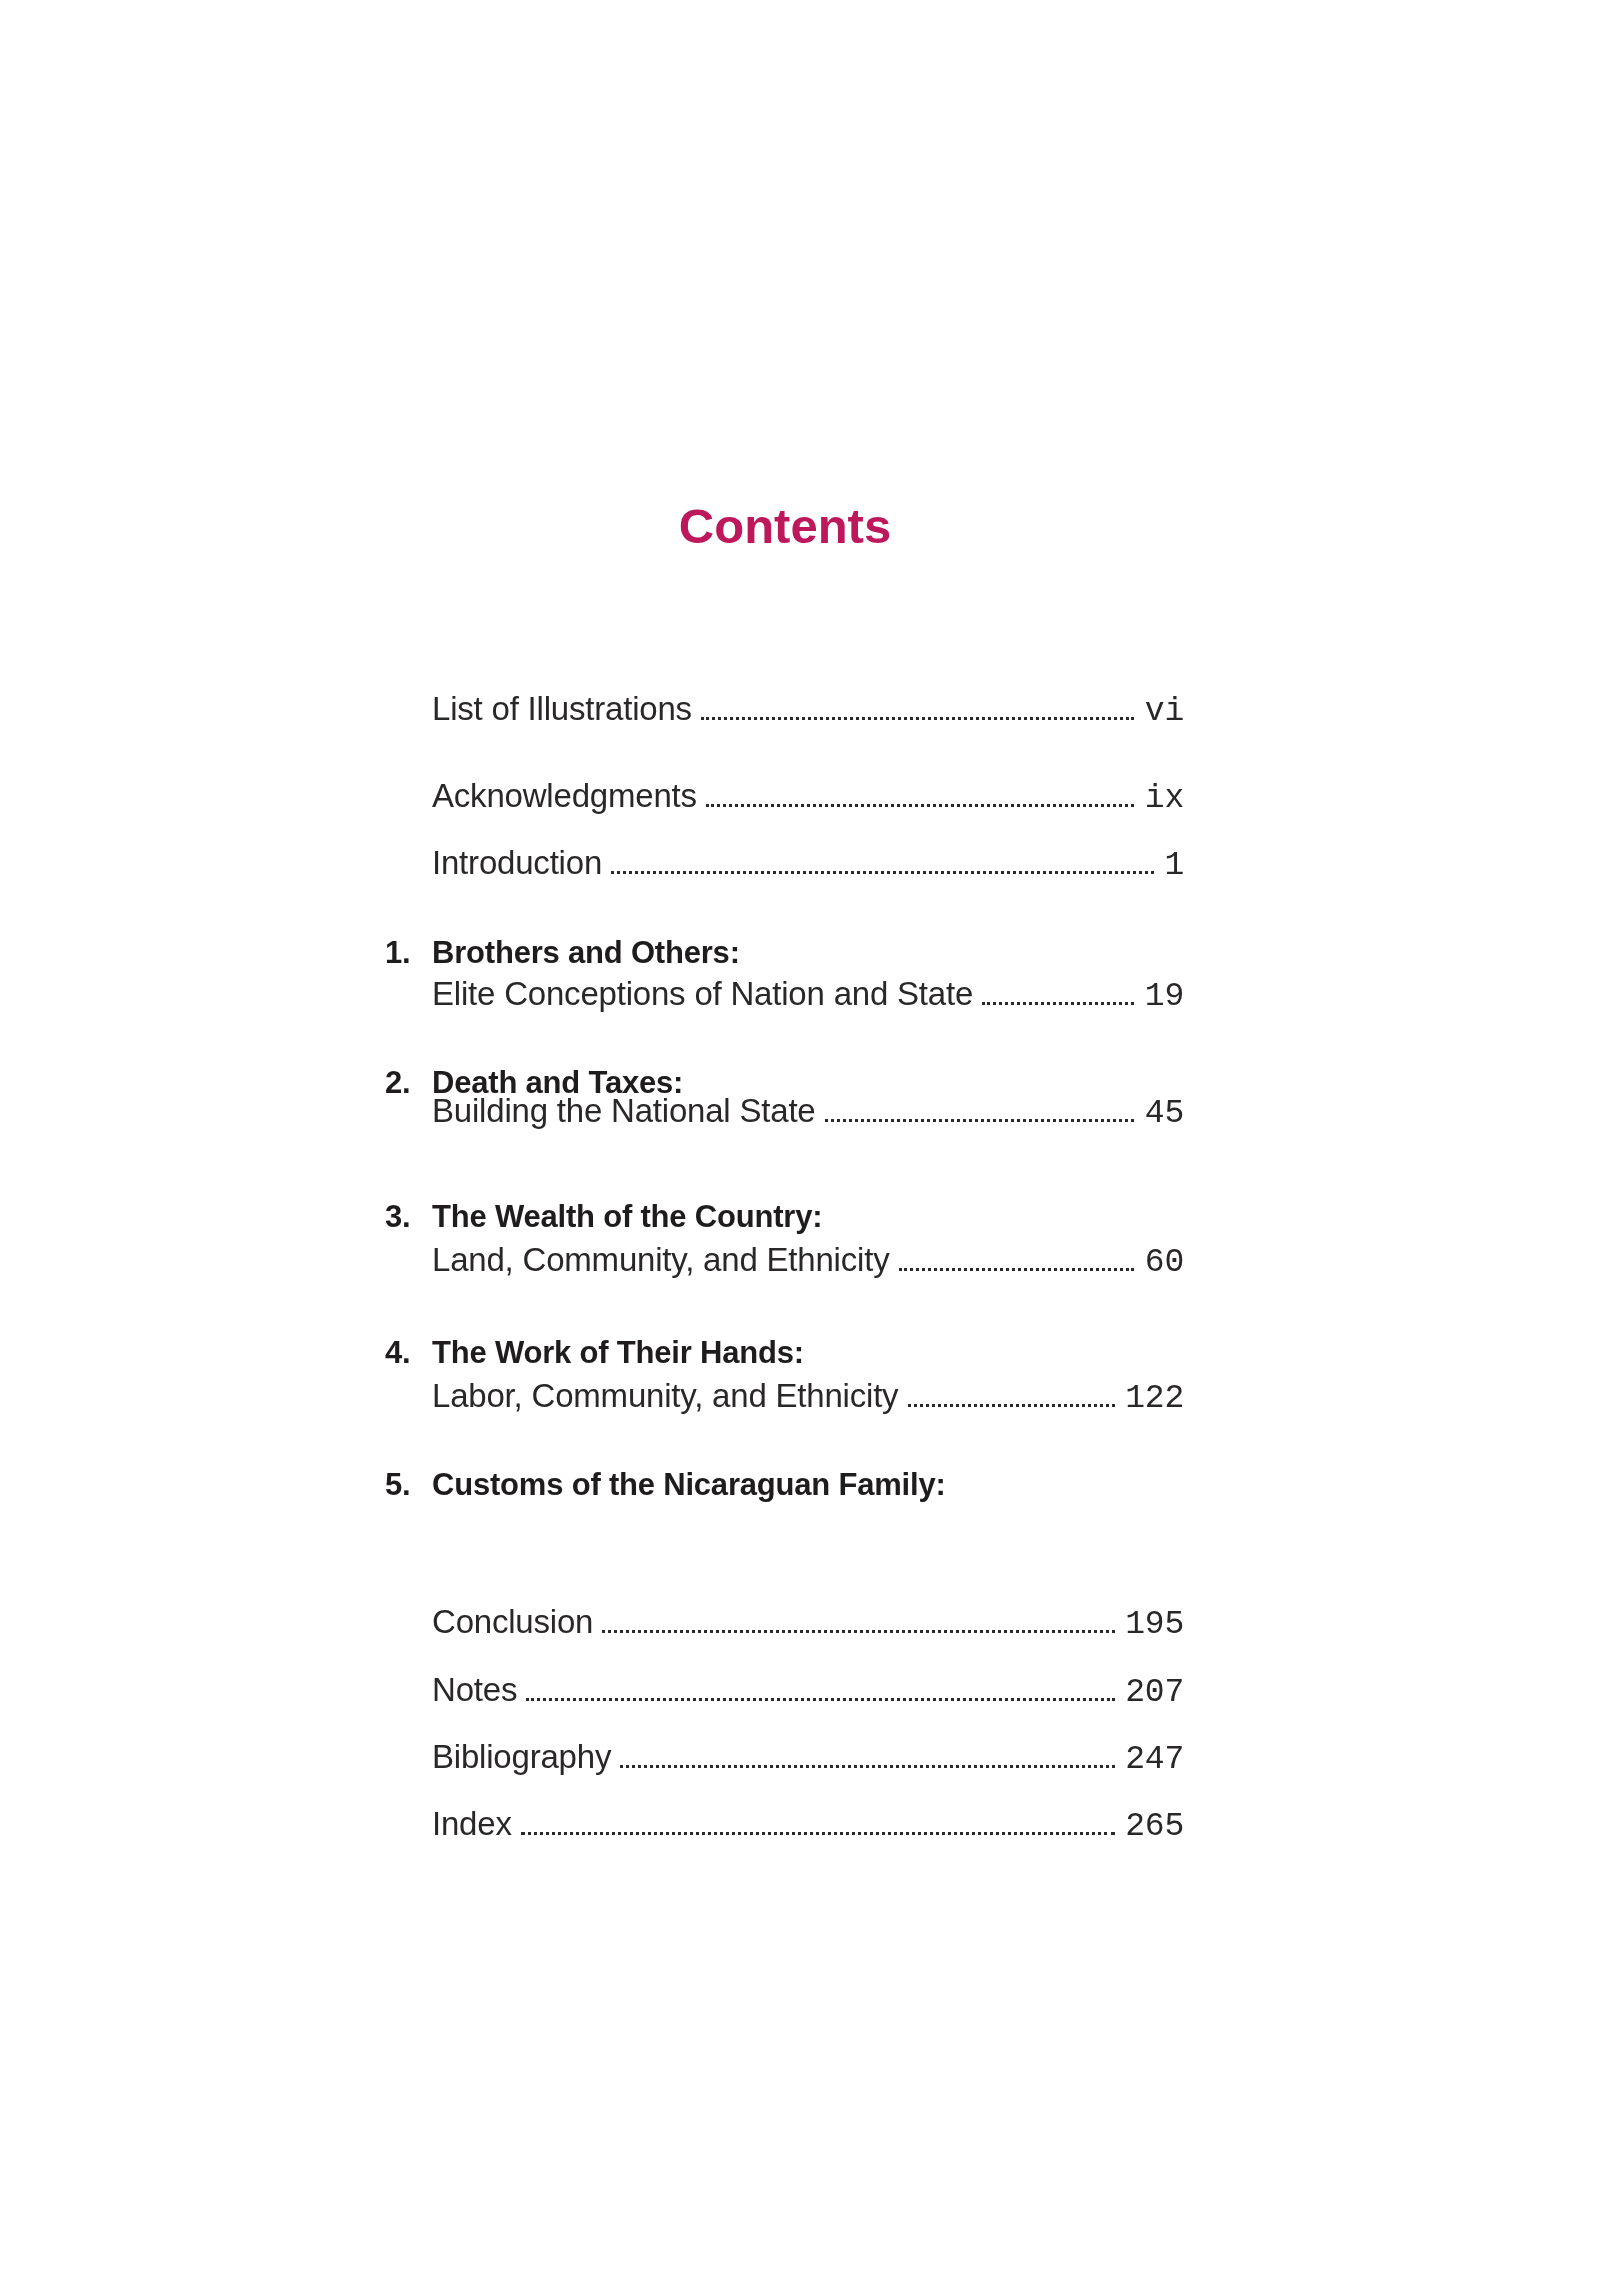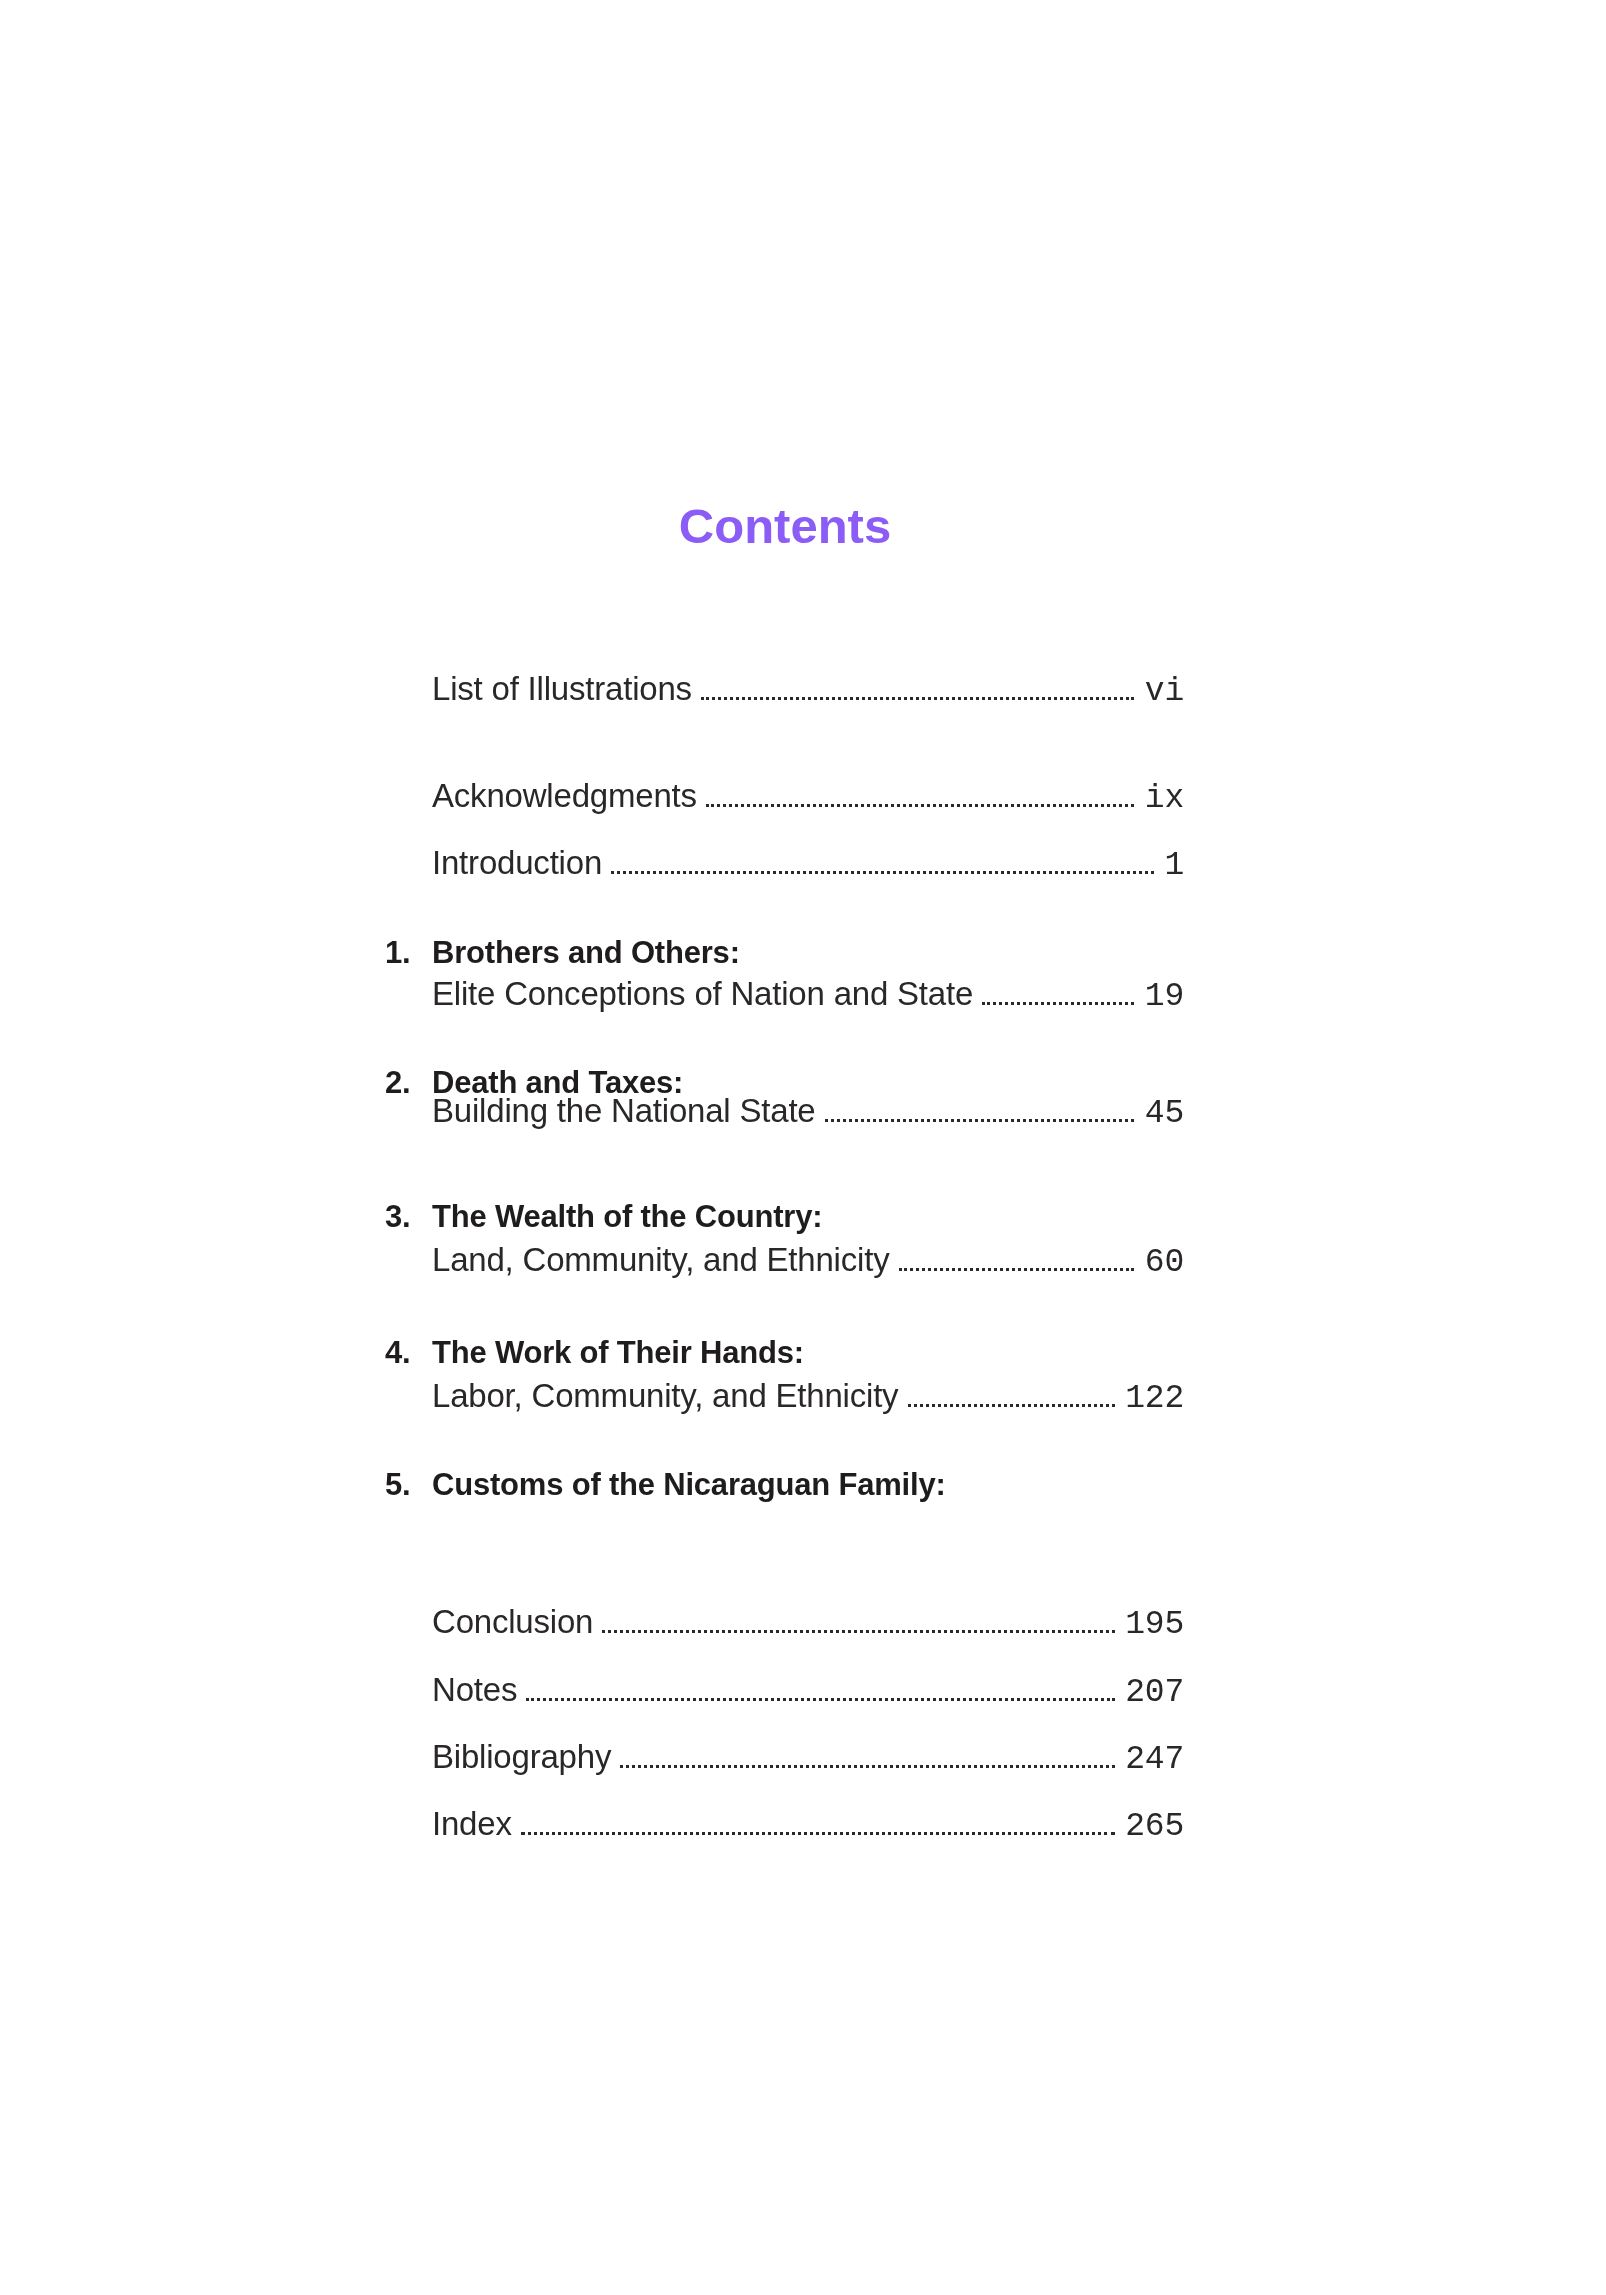--- a/index.html
+++ b/index.html
@@ -18,21 +18,21 @@
   }
   .title-row {
     position: absolute;
     left: 385px;
     width: 800px;
     text-align: center;
     font-size: 49px;
     font-weight: bold;
     line-height: 1;
     letter-spacing: 0px;
-    color: #8b5cf6;
+    color: #be185d;
   }
   .row {
     position: absolute;
     display: flex;
     align-items: baseline;
     line-height: 1;
     white-space: nowrap;
   }
   .row.indent {
     left: 432px;
@@ -70,21 +70,21 @@
     font-family: Liberation Mono, monospace;
   }
 </style>
 </head>
 <body>
 
 <div class="page">
 
   <div class="title-row" style="top:502px">Contents</div>
 
-  <div class="row indent" style="top:672px">
+  <div class="row indent" style="top:692px">
     <span class="label">List of Illustrations</span>
     <span class="leader"></span>
     <span class="pagenum">vi</span>
   </div>
   <div class="row indent" style="top:779px">
     <span class="label">Acknowledgments</span>
     <span class="leader"></span>
     <span class="pagenum">ix</span>
   </div>
   <div class="row indent" style="top:846px">

